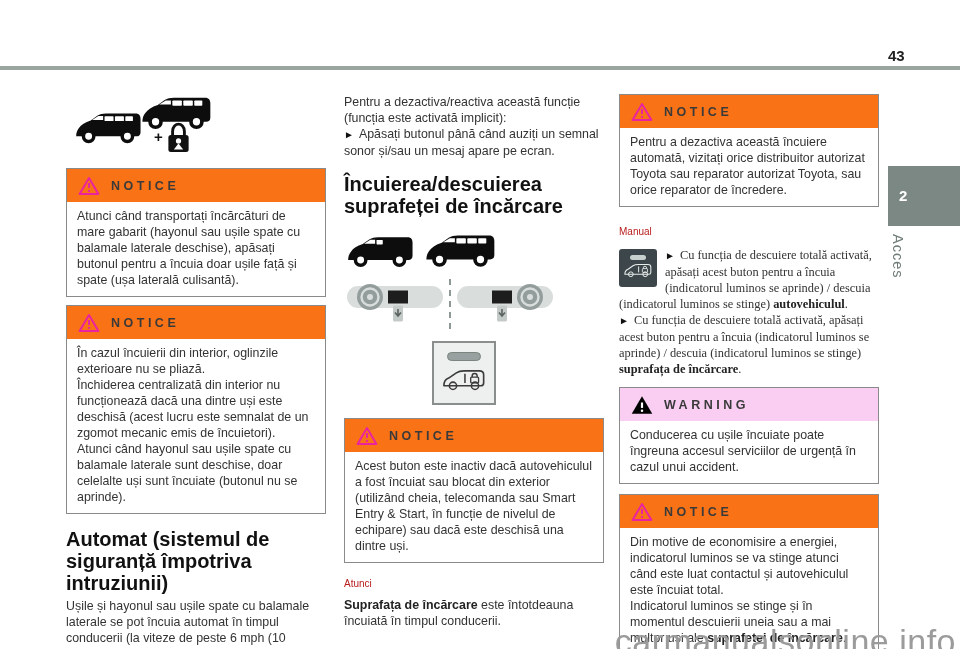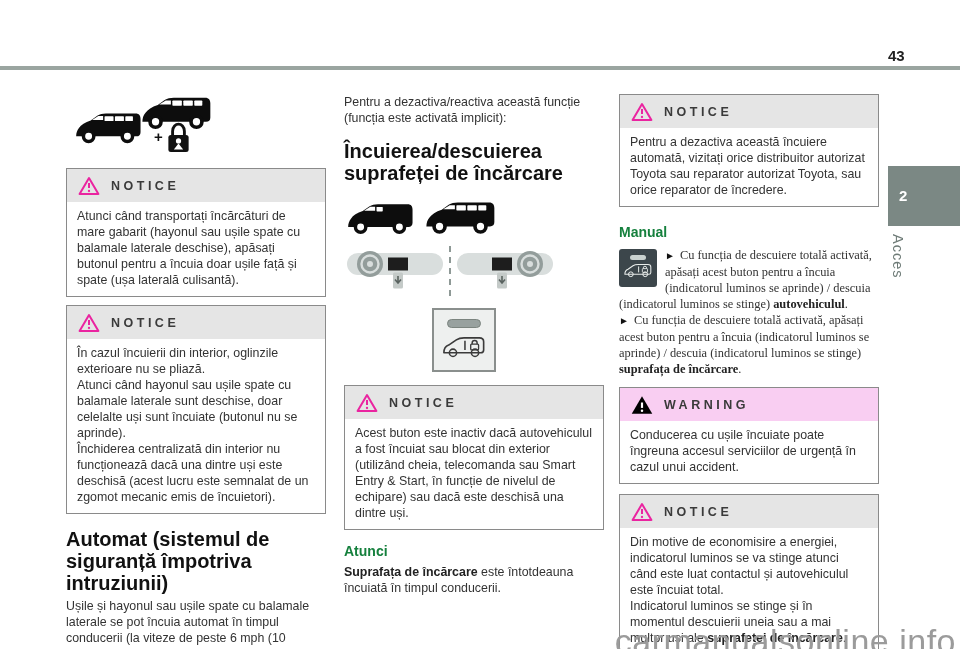--- a/index.html
+++ b/index.html
@@ -19,29 +19,29 @@
 
   
   .col { position:absolute; top:56px; width:260px; }
   .col-left { left:66px; }
   .col-mid { left:344px; }
   .col-right { left:619px; }
 
   p, .body-text { font-size:12.4px; line-height:16px; color:#333; }
 
   h2.sec { font-size:20px; line-height:22px; font-weight:bold; color:#111; margin-top:14px; }
-  h3.sub { font-size:14px; line-height:18px; font-weight:bold; color:#15803d; }
+  h3.sub { font-size:10px; line-height:18px; font-weight:normal; color:#b91c1c; }
 
   .bullet-line .marker { font-size:10px; margin-right:5px; color:#111; }
   b { color:#222; }
 
   
   .alert-box { border:1px solid #8a8a8a; background:#fff; }
   .alert-head { display:flex; align-items:center; gap:11px; padding:6px 11px; height:33px; }
-  .notice-head { background:#e5e5e5;align-items:center; }
+  .notice-head { background:#f97316;align-items:center; }
   .warning-head { background:#f9cef2; }
   .alert-title { font-size:12.5px; font-weight:bold; letter-spacing:3.5px; color:#3a3a3a; }
   .alert-body { padding:6px 10px 8px; }
   .alert-body p { margin:0; }
 
   
   .icon-group { position:relative; height:80px; margin-top:14px; }
   .icon-group .vanA { position:absolute; left:6px; top:26px; width:72px; }
   .icon-group .vanB { position:absolute; left:72px; top:10px; width:76px; }
   .icon-group .plus { position:absolute; left:88px; top:44px; font-size:15px; font-weight:bold; color:#111; }
@@ -143,32 +143,33 @@
       <div class="alert-head notice-head">
         <svg width="22" height="20" viewBox="0 0 26 24">
           <path d="M13 2.5 L24.3 21.5 H1.7 Z" fill="none" stroke="#ea24a0" stroke-width="2.4" stroke-linejoin="round"></path>
           <line x1="13" y1="8.5" x2="13" y2="14.5" stroke="#ea24a0" stroke-width="2.4"></line>
           <circle cx="13" cy="18" r="1.4" fill="#ea24a0"></circle>
         </svg>
         <span class="alert-title">NOTICE</span>
       </div>
       <div class="alert-body">
         <p>În cazul încuierii din interior, oglinzile exterioare nu se pliază.</p>
+        <p>Închiderea centralizată din interior nu funcționează dacă una dintre uși este deschisă (acest lucru este semnalat de un zgomot mecanic emis de încuietori).</p>
         <p>Atunci când hayonul sau ușile spate cu balamale laterale sunt deschise, doar celelalte uși sunt încuiate (butonul nu se aprinde).</p>
-        <p>Închiderea centralizată din interior nu funcționează dacă una dintre uși este deschisă (acest lucru este semnalat de un zgomot mecanic emis de încuietori).</p>
       </div>
     </div>
 
     <h2 class="sec">Automat (sistemul de siguranță împotriva intruziunii)</h2>
     <p class="mt4">Ușile și hayonul sau ușile spate cu balamale laterale se pot încuia automat în timpul conducerii (la viteze de peste 6 mph (10 km/h)).</p>
   </div>
 
   <div class="col col-mid">
 
     <p class="mt24">Pentru a dezactiva/reactiva această funcție (funcția este activată implicit):</p>
+    <p class="bullet-line"><span class="marker">►</span><span>Apăsați butonul până când auziți un semnal sonor și/sau un mesaj apare pe ecran.</span></p>
 
     <h2 class="sec mt12">Încuierea/descuierea suprafeței de încărcare</h2>
 
     <div class="van-row">
       <svg width="72" height="36" viewBox="0 0 104 50">
           <use href="#van-panel"></use>
         </svg>
       <svg width="76" height="38" viewBox="0 0 104 50">
           <use href="#van-pass"></use>
         </svg>

